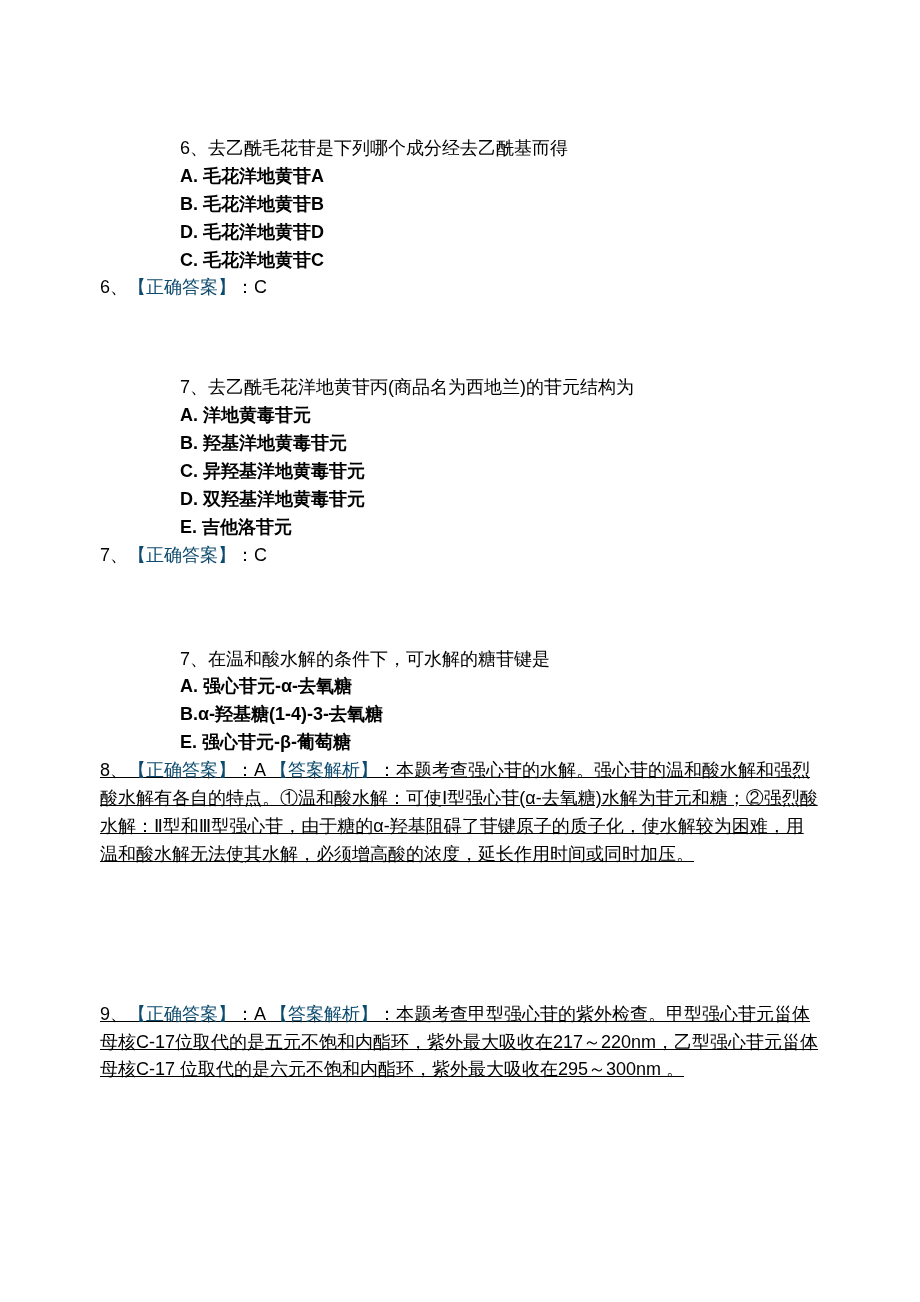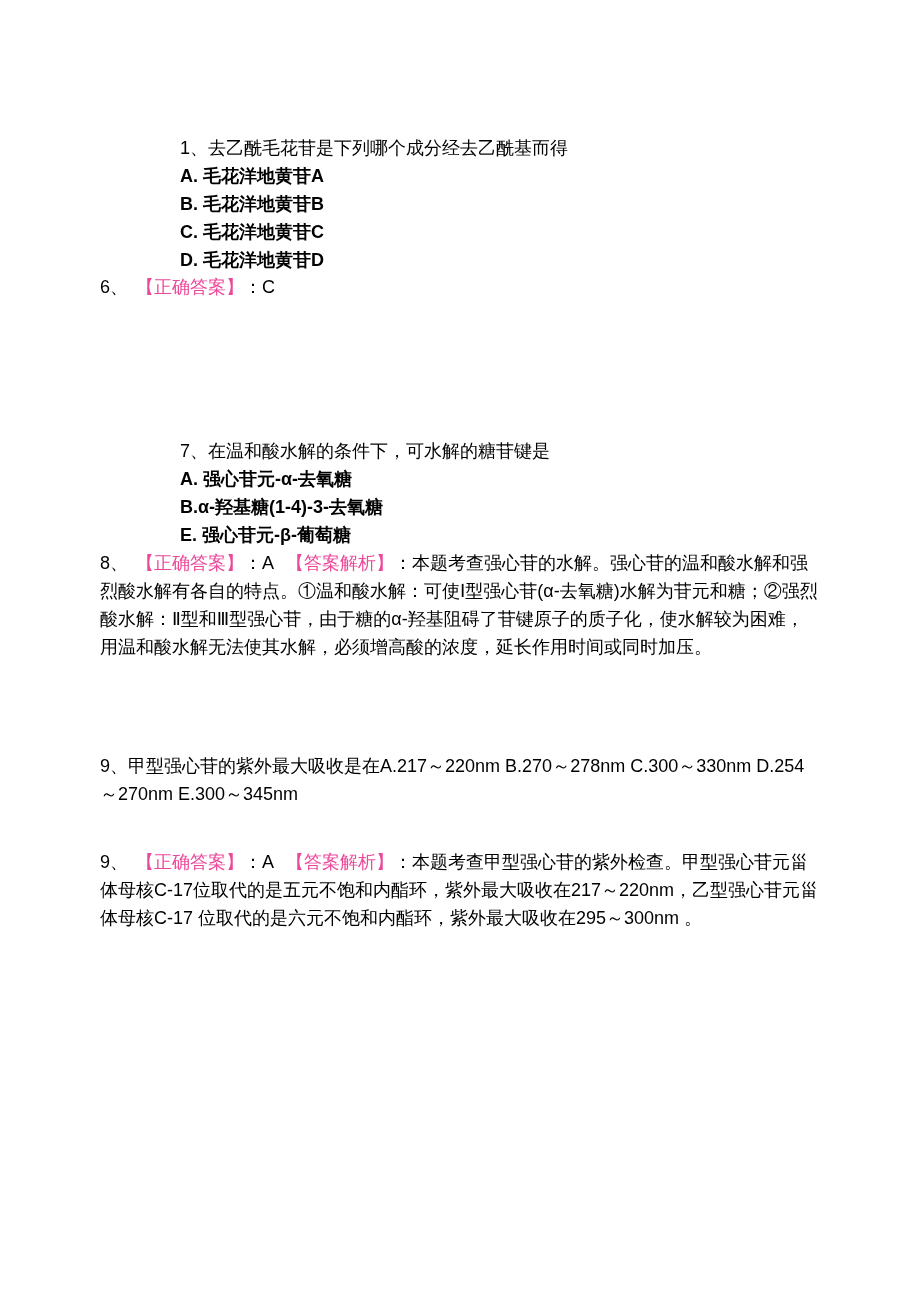--- a/index.html
+++ b/index.html
@@ -27,74 +27,86 @@
     padding-left: 80px;
   }
   .option-line {
     display: block;
     font-weight: bold;
   }
   .answer-line {
     margin-top: 0;
   }
   .answer-label {
-    color: #ec4899;
-    margin-left: 8px;
+    color: #0c4a6e;
   }
   .gap-small {
     height: 60px;
   }
   .gap-medium {
     height: 64px;
   }
   .gap-big {
     height: 80px;
   }
   .flush {
     padding-left: 0;
+    text-decoration: underline;
   }
 </style>
 </head>
 <body>
 
 <div class="page">
 
   <div class="question-block">
-    <div class="q-stem">1、去乙酰毛花苷是下列哪个成分经去乙酰基而得</div>
+    <div class="q-stem">6、去乙酰毛花苷是下列哪个成分经去乙酰基而得</div>
     <div class="q-options">
       <span class="option-line">A.  毛花洋地黄苷A</span>
       <span class="option-line">B.  毛花洋地黄苷B</span>
+      <span class="option-line">D.  毛花洋地黄苷D</span>
       <span class="option-line">C.  毛花洋地黄苷C</span>
-      <span class="option-line">D.  毛花洋地黄苷D</span>
     </div>
     <div class="answer-line">
       <span>6、</span><span class="answer-label">【正确答案】</span><span>：C</span>
     </div>
   </div>
 
   <div class="gap-small"></div>
 
+  <div class="question-block">
+    <div class="q-stem">7、去乙酰毛花洋地黄苷丙(商品名为西地兰)的苷元结构为</div>
+    <div class="q-options">
+      <span class="option-line">A.  洋地黄毒苷元</span>
+      <span class="option-line">B.  羟基洋地黄毒苷元</span>
+      <span class="option-line">C.  异羟基洋地黄毒苷元</span>
+      <span class="option-line">D.  双羟基洋地黄毒苷元</span>
+      <span class="option-line">E.  吉他洛苷元</span>
+    </div>
+    <div class="answer-line">
+      <span>7、</span><span class="answer-label">【正确答案】</span><span>：C</span>
+    </div>
+  </div>
 
   <div class="gap-medium"></div>
 
   <div class="question-block">
     <div class="q-stem">7、在温和酸水解的条件下，可水解的糖苷键是</div>
     <div class="q-options">
       <span class="option-line">A.   强心苷元-α-去氧糖</span>
       <span class="option-line">B.α-羟基糖(1-4)-3-去氧糖</span>
       <span class="option-line">E.   强心苷元-β-葡萄糖</span>
     </div>
     <div class="answer-line flush">
       <span>8、</span><span class="answer-label">【正确答案】</span><span>：A  </span><span class="answer-label">【答案解析】</span><span>：本题考查强心苷的水解。强心苷的温和酸水解和强烈酸水解有各自的特点。①温和酸水解：可使Ⅰ型强心苷(α-去氧糖)水解为苷元和糖；②强烈酸水解：Ⅱ型和Ⅲ型强心苷，由于糖的α-羟基阻碍了苷键原子的质子化，使水解较为困难，用温和酸水解无法使其水解，必须增高酸的浓度，延长作用时间或同时加压。</span>
     </div>
   </div>
 
   <div class="gap-big"></div>
 
   <div class="question-block">
-    <div class="flush">9、甲型强心苷的紫外最大吸收是在A.217～220nm  B.270～278nm  C.300～330nm  D.254～270nm  E.300～345nm</div>
     <div style="height:40px"></div>
     <div class="answer-line flush">
       <span>9、</span><span class="answer-label">【正确答案】</span><span>：A  </span><span class="answer-label">【答案解析】</span><span>：本题考查甲型强心苷的紫外检查。甲型强心苷元甾体母核C-17位取代的是五元不饱和内酯环，紫外最大吸收在217～220nm，乙型强心苷元甾体母核C-17 位取代的是六元不饱和内酯环，紫外最大吸收在295～300nm 。</span>
     </div>
   </div>
 
 </div>
 
 </body></html>

